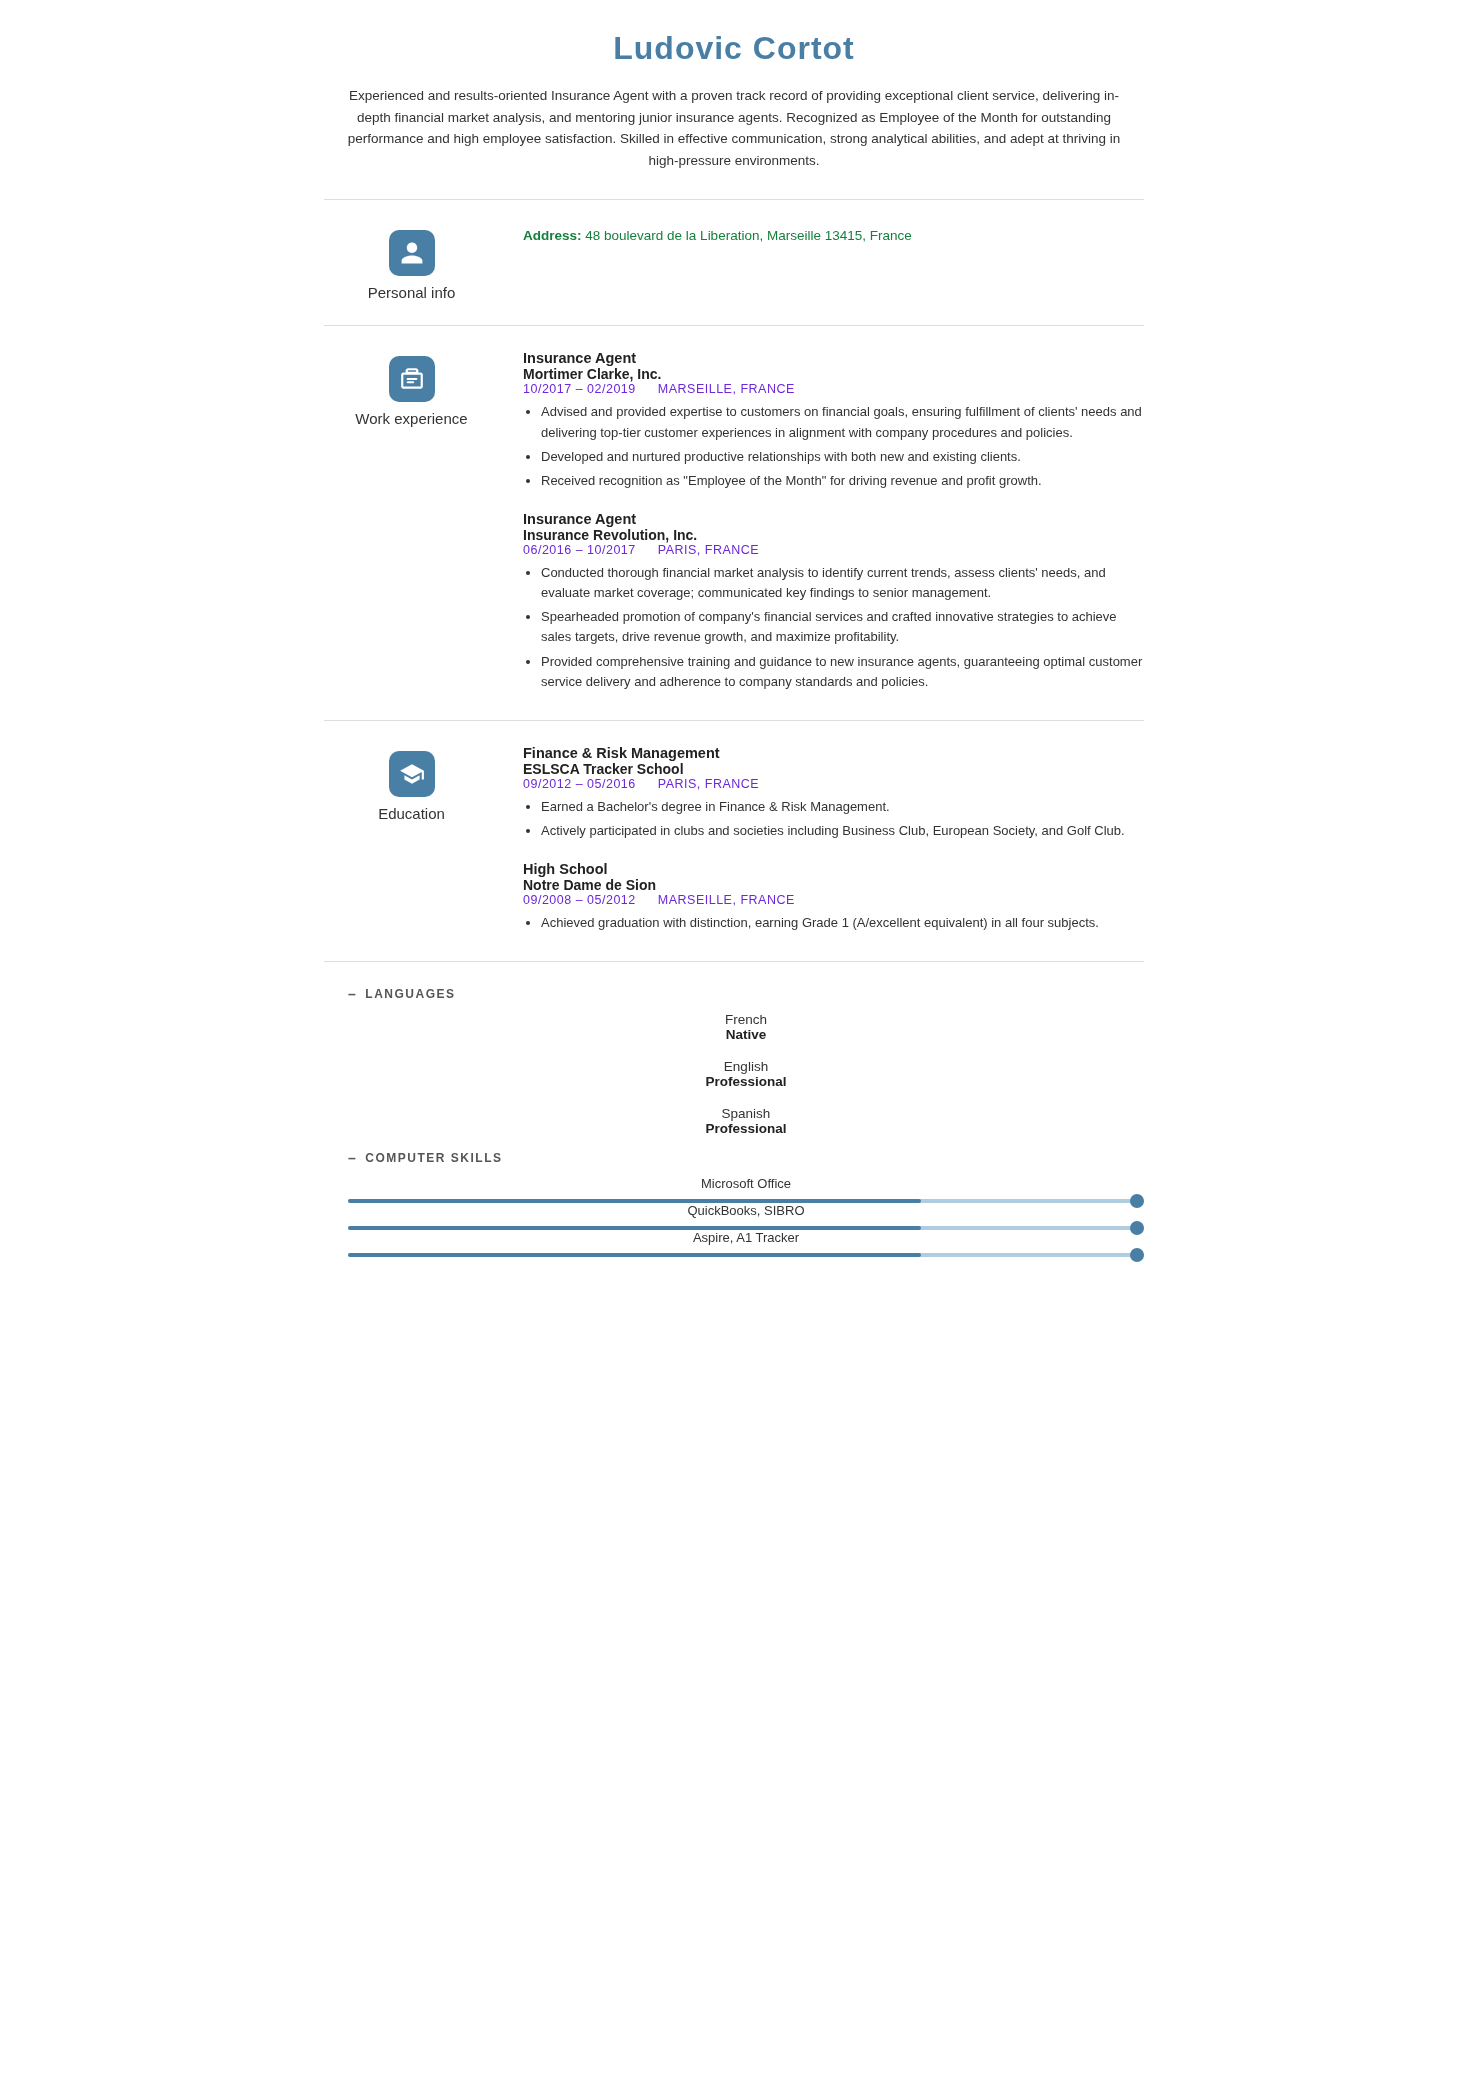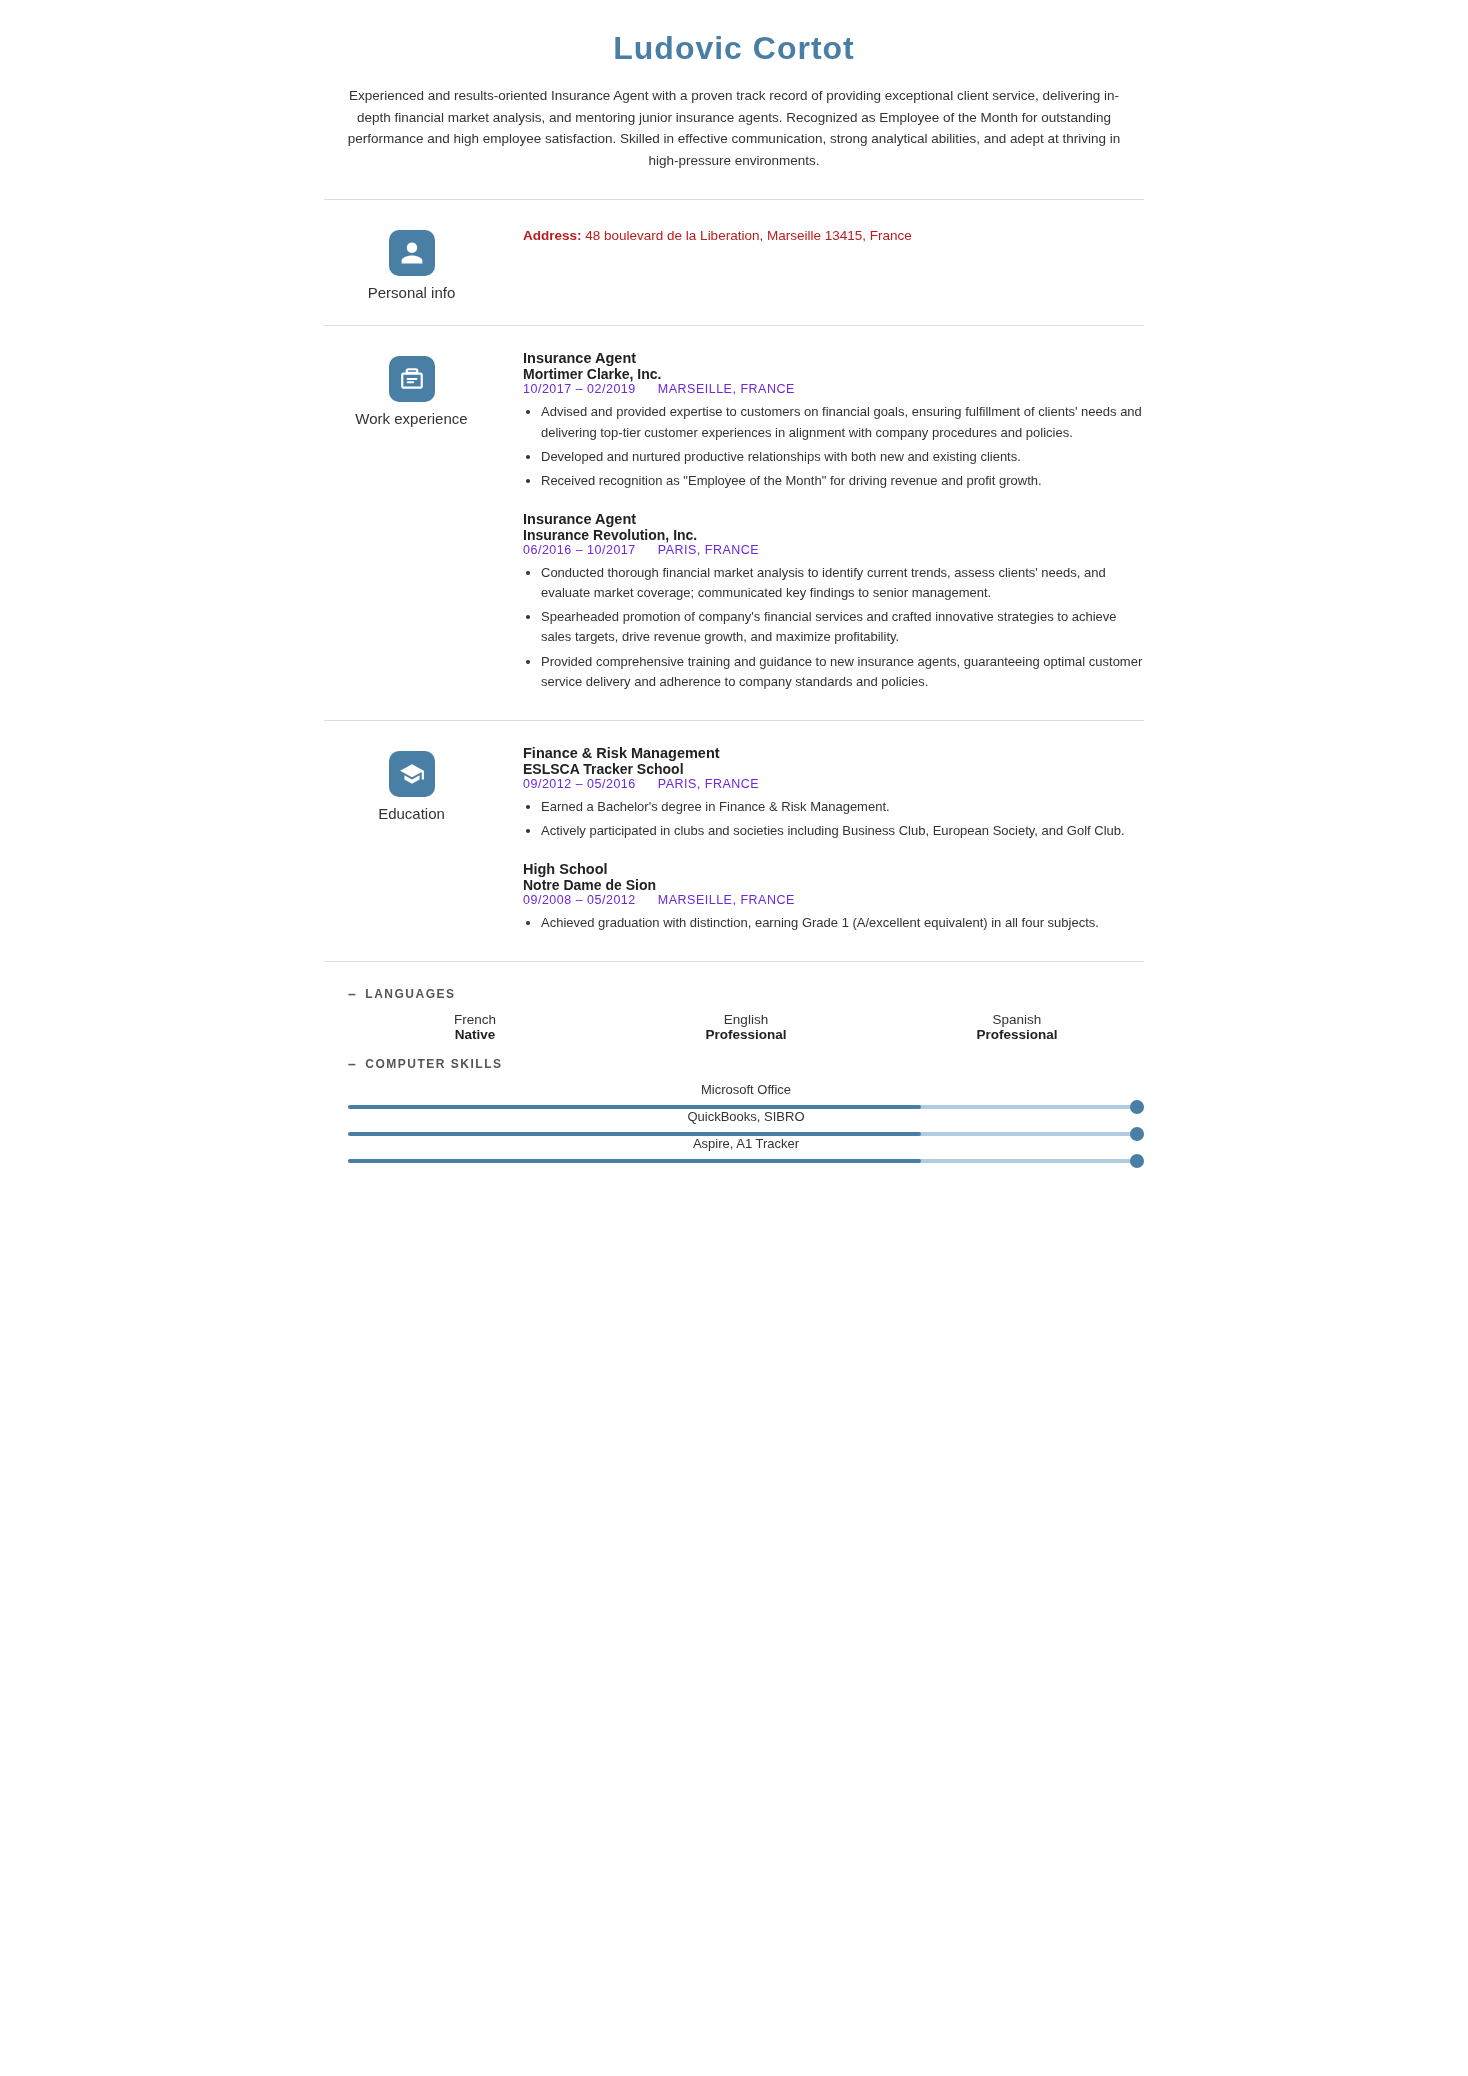--- a/index.html
+++ b/index.html
@@ -62,21 +62,21 @@
       color: #333;
       text-align: right;
       font-weight: normal;
     }
     .section-right {
       flex: 1;
       padding-left: 24px;
     }
     .info-line {
       font-size: 13.5px;
-      color: #b91c1c;
+      color: #15803d;
       line-height: 1.8;
     }
     .info-line b {
       font-weight: bold;
     }
     .job-block {
       margin-bottom: 20px;
     }
     .job-block:last-child {
       margin-bottom: 0;
@@ -109,20 +109,21 @@
       font-size: 13px;
       color: #333;
       line-height: 1.55;
       margin-bottom: 4px;
     }
     .skills-section {
       margin-bottom: 14px;
     }
     .languages-row {
       display: flex;
+      flex-direction: column;
       gap: 17px;
     }
     .language-col {
       flex: 1;
       text-align: center;
     }
     .language-col .lang-name {
       font-size: 13.5px;
       color: #333;
     }

